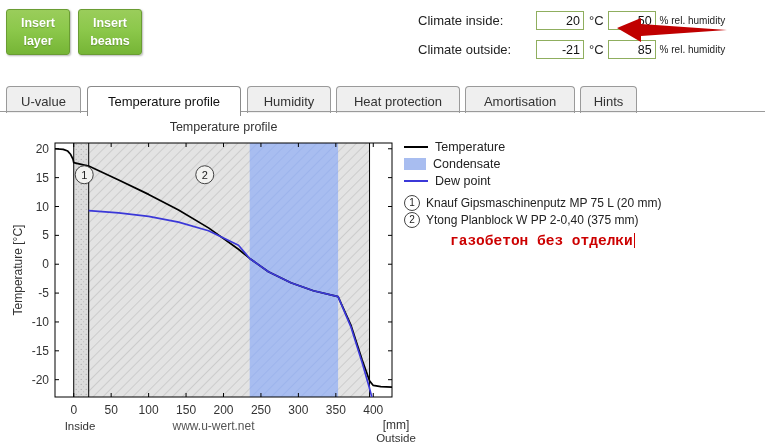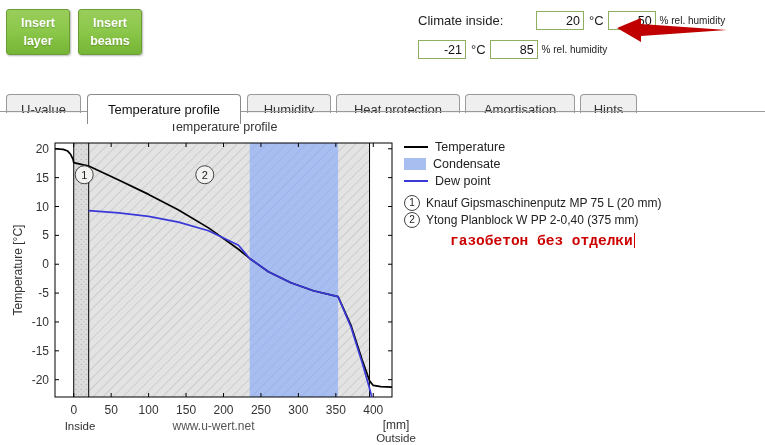--- a/index.html
+++ b/index.html
@@ -52,21 +52,21 @@
   }
   .unit{font-size:13px;margin:0 4px 0 5px;color:#222;white-space:nowrap;}
   .unit2{font-size:10px;margin-left:4px;color:#222;white-space:nowrap;}
 
   .arrow{position:absolute;left:617px;top:17px;width:110px;height:26px;pointer-events:none;}
 
   
   .tabs{position:absolute;left:0;top:82px;width:765px;height:30px;}
   .tabline{position:absolute;left:0;top:111px;width:765px;height:1px;background:#9a9a9a;}
   .tab{
-    position:absolute;top:12px;height:29px;
+    position:absolute;top:4px;height:29px;
     box-sizing:border-box;
     display:flex;align-items:center;justify-content:center;
     background:#efefef;
     border:1px solid #9a9a9a;
     border-bottom:none;
     border-radius:4px 4px 0 0;
     font-size:13px;color:#333;
     padding:0 11px;
     cursor:pointer;
     white-space:nowrap;
@@ -121,20 +121,21 @@
 
     <div class="climate">
       <div class="crow">
         <span class="clabel">Climate inside:</span>
         <input class="cinput" type="text" value="20" style="">
         <span class="unit">°C</span>
         <input class="cinput" type="text" value="50" style="">
         <span class="unit2">% rel. humidity</span>
       </div>
       <div class="crow">
+        <span class="clabel">Climate outside:</span>
         <input class="cinput" type="text" value="-21" style="">
         <span class="unit">°C</span>
         <input class="cinput" type="text" value="85" style="">
         <span class="unit2">% rel. humidity</span>
       </div>
     </div>
 
     <svg class="arrow" viewBox="0 0 110 26">
       <path d="M0,11 L24,1 L24,7 L110,13 L24,19 L24,25 Z" fill="#c00000"></path>
     </svg>

